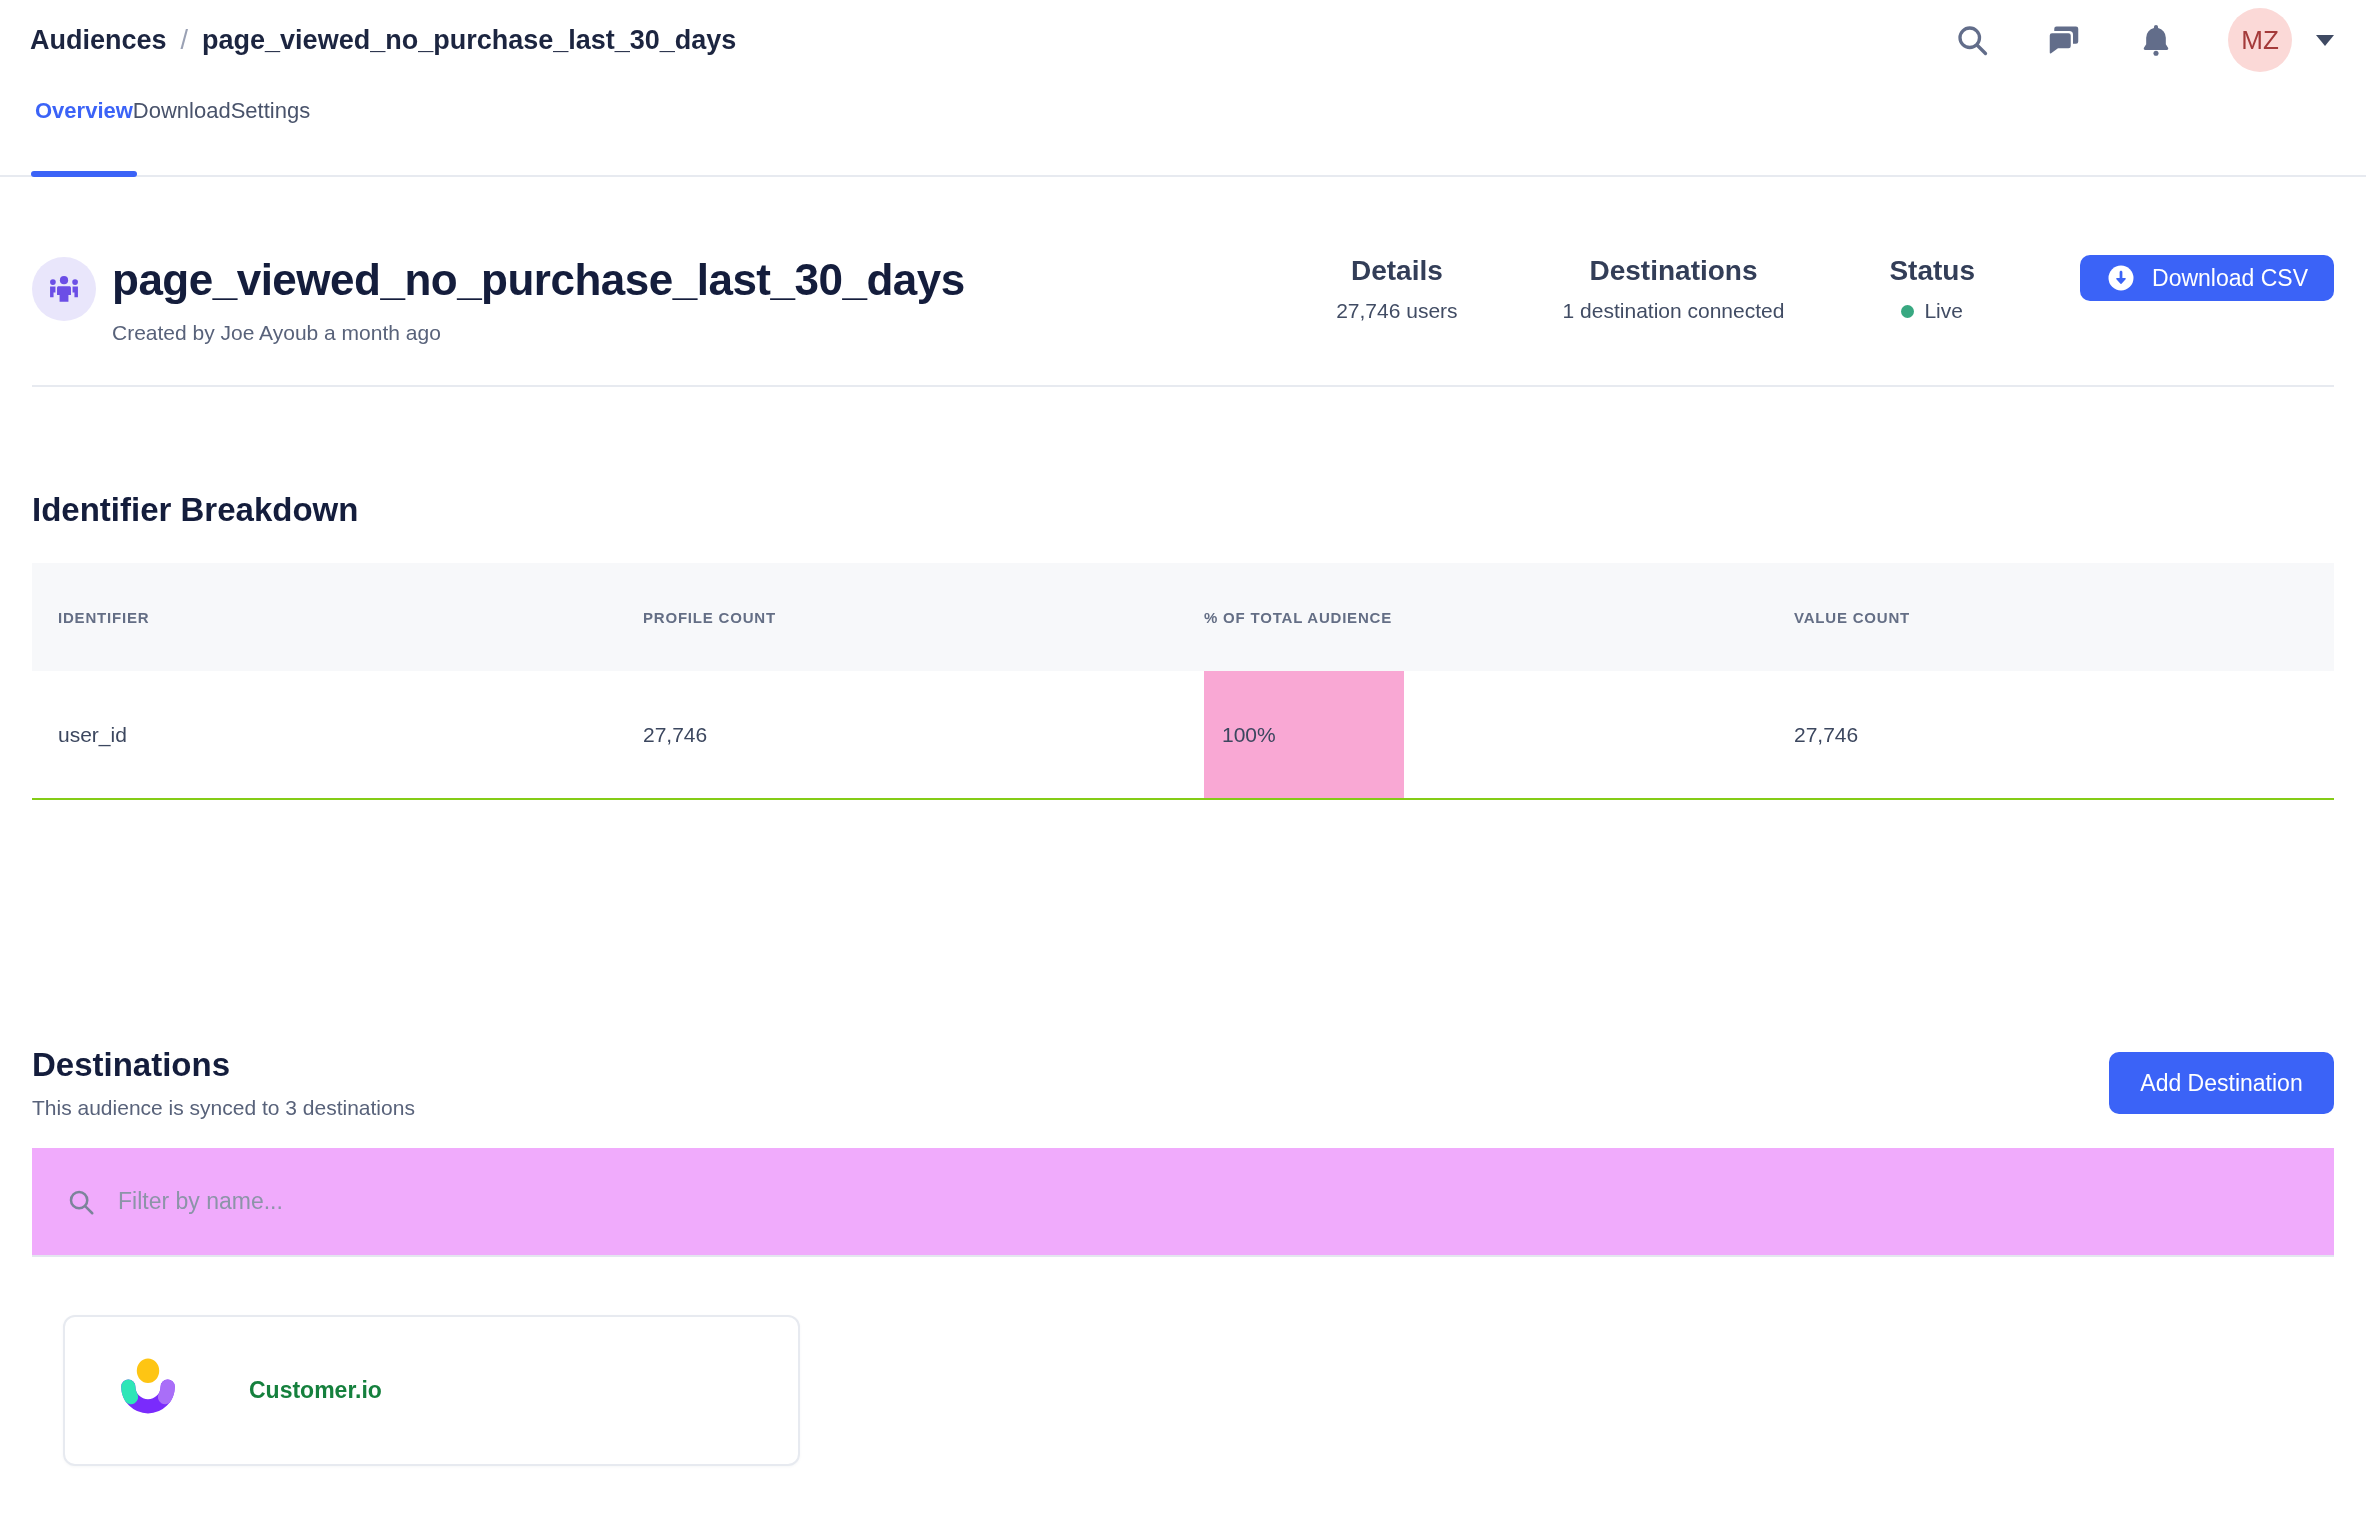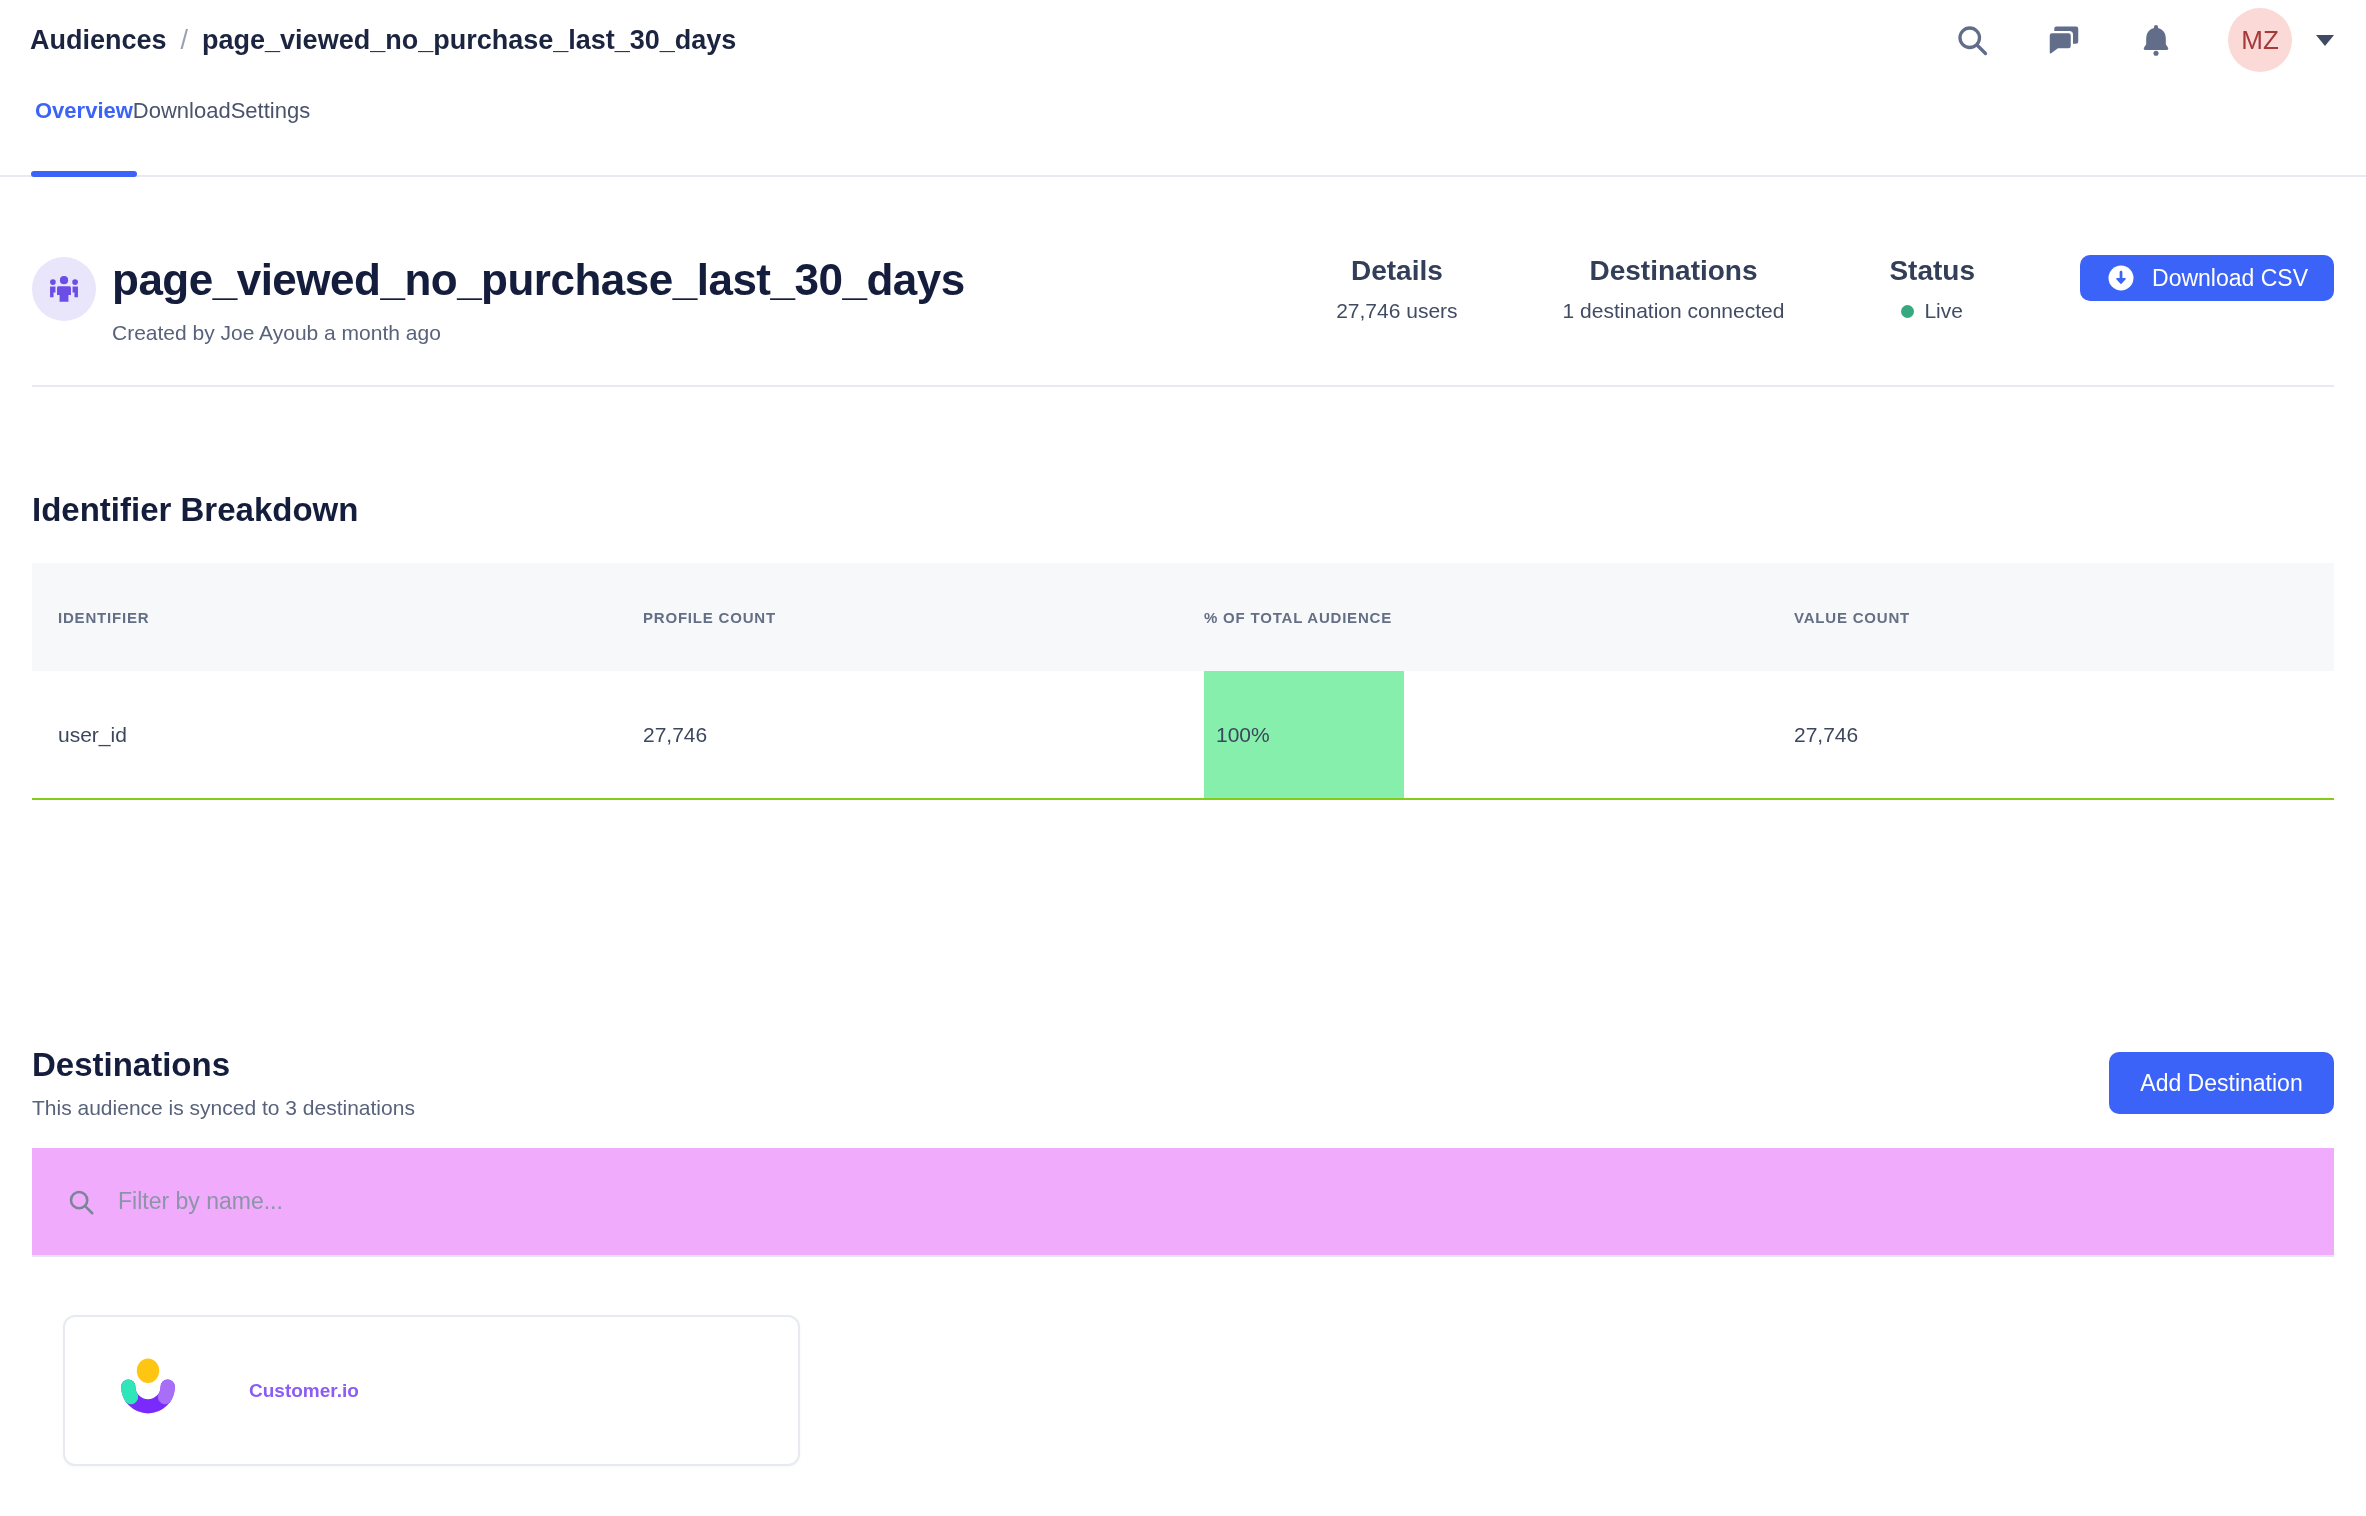--- a/index.html
+++ b/index.html
@@ -45,37 +45,37 @@
   .section { padding:0 32px; }
   .h2 { font-size:33px; font-weight:700; color:#141d3c; }
   .ib-heading { margin-top:104px; }
   .table { margin-top:34px; }
   .t-head, .t-row { display:grid; grid-template-columns:585px 561px 590px 1fr; }
   .t-head { background:#f7f8fa; height:108px; align-items:center; }
   .th { font-size:15px; font-weight:700; letter-spacing:0.8px; color:#646e85; padding-left:26px; }
   .t-row { height:129px; border-bottom:2px solid #84cc16; }
   .td { display:flex; align-items:center; font-size:21px; color:#3c475f; padding-left:26px; }
   .td-pct { padding-left:0; }
-  .pct-highlight { height:100%; width:200px; margin-left:26px; background:#86efac;
-    display:flex; align-items:center; padding-left:12px; }
+  .pct-highlight { height:100%; width:200px; margin-left:26px; background:#f9a8d4;
+    display:flex; align-items:center; padding-left:18px; }
 
   
   .dest-header { display:flex; align-items:flex-start; margin-top:246px; }
   .dest-sub { font-size:21px; color:#58627a; margin-top:12px; }
   .btn-add { width:225px; height:62px; margin-left:auto; margin-top:6px; }
   .filterbar { margin-top:28px; height:109px; background:#f0abfc; border-bottom:2px solid #e3e6ef;
     display:flex; align-items:center; padding:0 34px; gap:22px; }
   .filter-input { flex:1; border:none; outline:none; background:transparent; font-family:inherit;
     font-size:23px; color:#3c475f; }
   .filter-input::placeholder { color:#8c94a8; }
 
   .dest-card { margin:58px 0 0 31px; width:737px; height:151px; background:#fff;
     border:2px solid #e7eaf0; border-radius:12px; box-shadow:0 1px 3px rgba(30,40,80,0.04);
     display:flex; align-items:center; padding:0 0 0 48px; gap:66px; cursor:pointer; }
-  .dest-name { font-size:19px; font-weight:700; color:#8b5cf6; }
+  .dest-name { font-size:23px; font-weight:700; color:#15803d; }
 </style>
 </head>
 <body>
 
 <div class="topbar">
   <div class="breadcrumb">
     <span>Audiences</span>
     <span class="sep">/</span>
     <span>page_viewed_no_purchase_last_30_days</span>
   </div>

